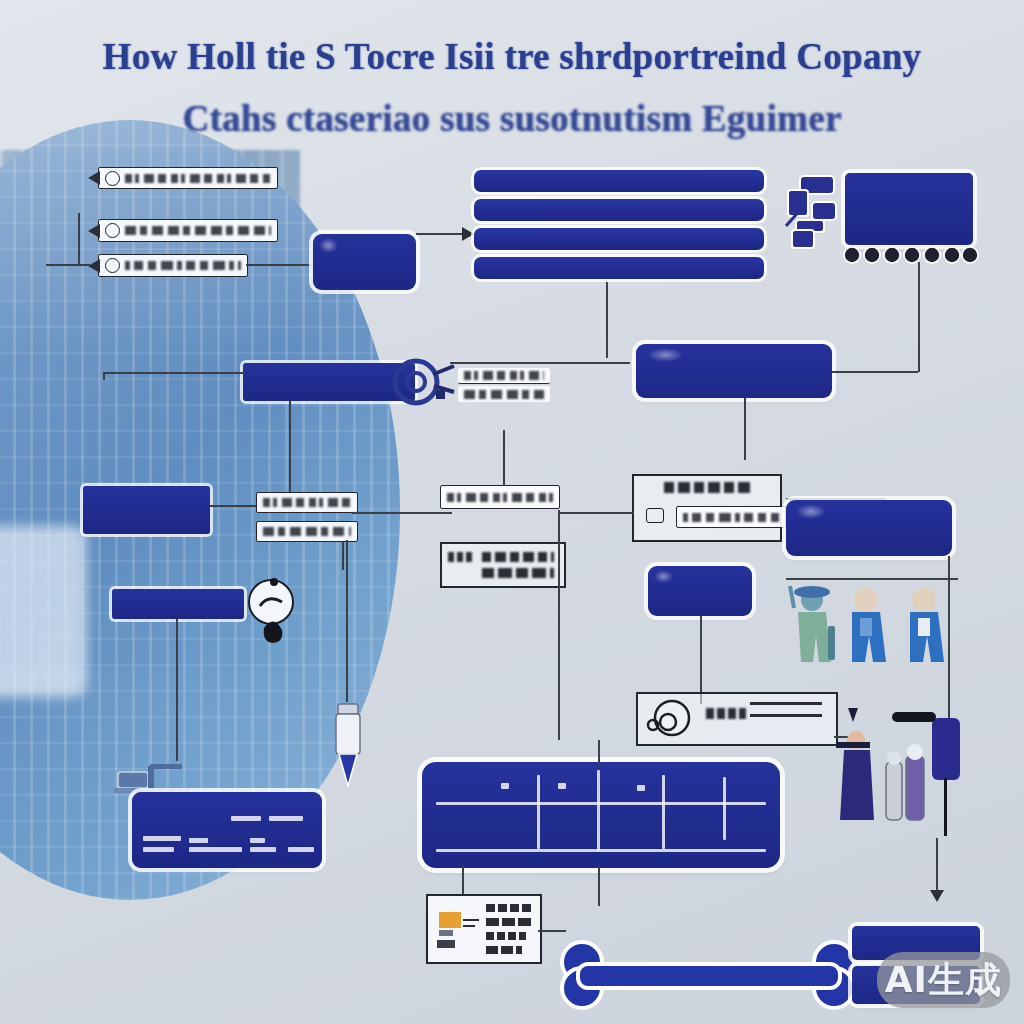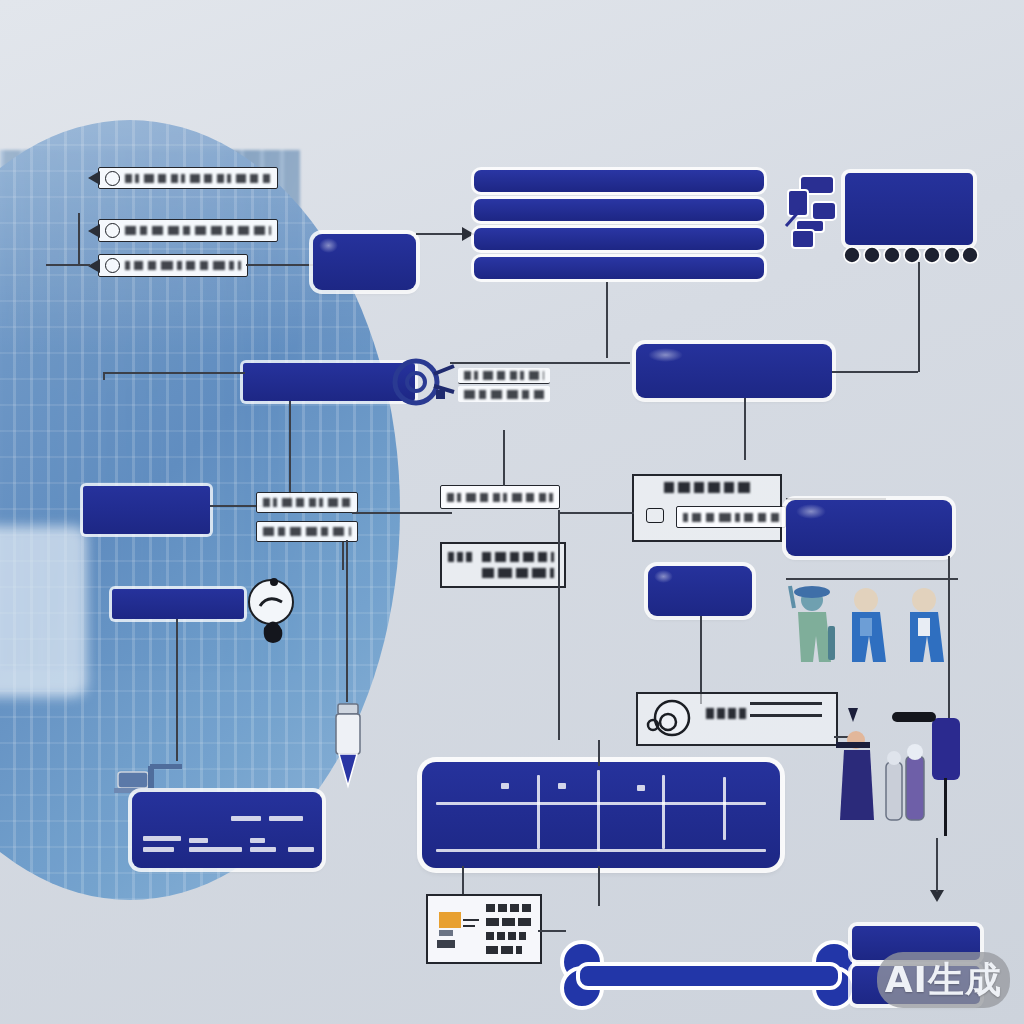--- a/index.html
+++ b/index.html
@@ -113,20 +113,24 @@
 </style>
 </head>
 <body>
 
 <div id="stage">
 
   <div class="photo-blob"></div>
   <div class="photo-warm"></div>
   <div class="photo-circle"></div>
 
+  <div class="title">
+    <span>How Holl tie S Tocre Isii tre shrdportreind Copany</span>
+    <span class="l2">Ctahs ctaseriao sus susotnutism Eguimer</span>
+  </div>
 
   <div class="pill" style="left:98px;top:167px;width:180px;height:22px;">
     <span class="glyph"></span>
     <span class="scribble" style="font-size:0;"></span>
   </div>
   <div class="arrow ar-l" style="left:88px;top:171px;"></div>
 
   <div class="pill" style="left:98px;top:219px;width:180px;height:23px;">
     <span class="glyph"></span>
     <span class="scribble s2" style="font-size:0;"></span>

